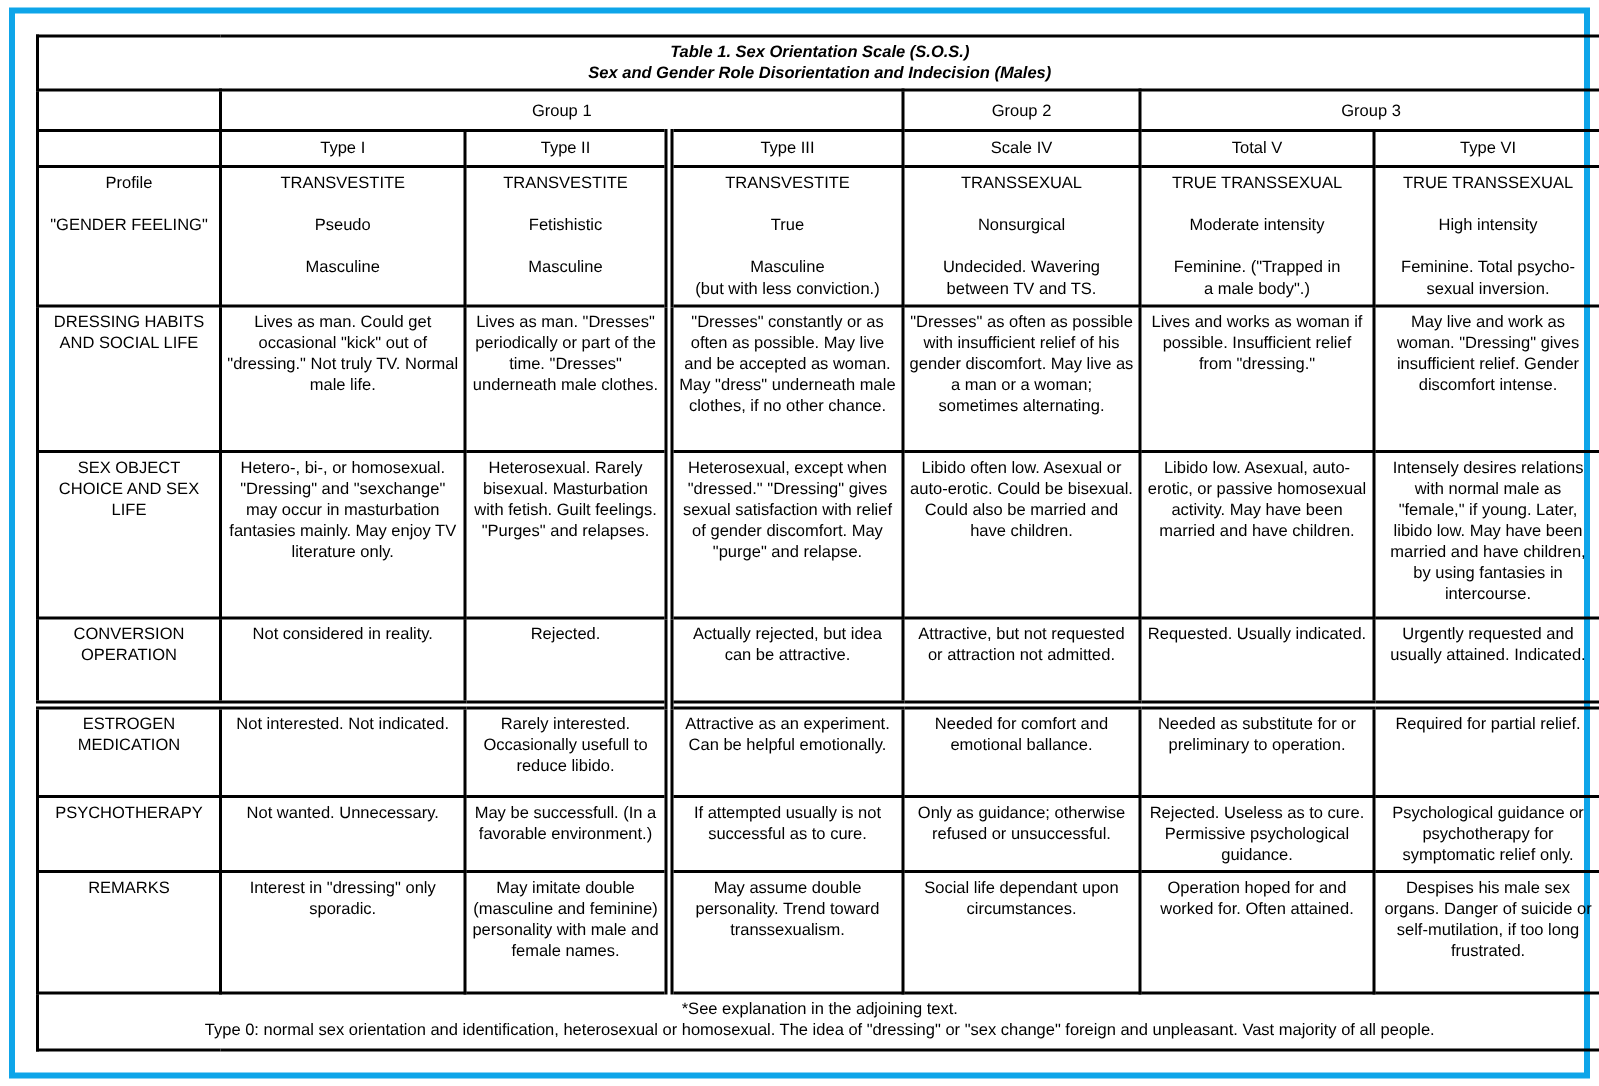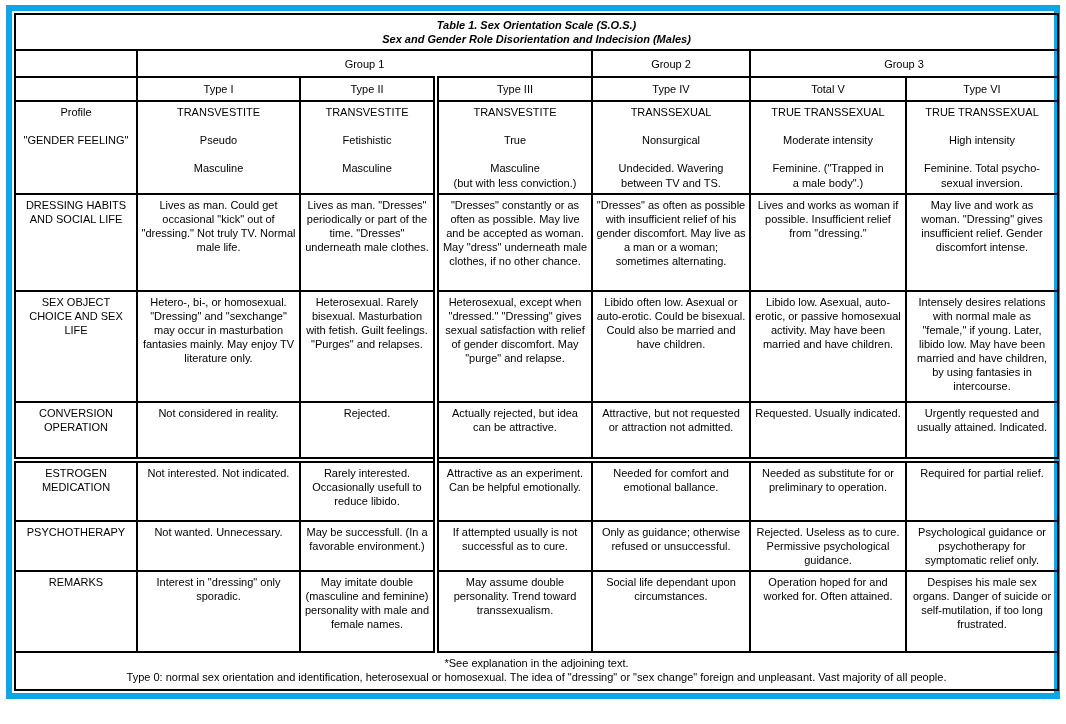--- a/index.html
+++ b/index.html
@@ -1,20 +1,20 @@
 <!DOCTYPE html>
 <html><head>
 <meta charset="utf-8">
 <style>
   html, body { margin: 0; padding: 0; background: #fff; }
   body { font-family: "Liberation Sans", sans-serif; color: #000; }
   .outer-frame {
     margin: 5px 6px;
-    border: 6px solid #0ea5e9;
-    padding: 2px;
+    border: 4px solid #0ea5e9;
+    padding: 14px;
     background: #fff;
   }
   table.sos {
     border-collapse: collapse;
     table-layout: fixed;
     width: 100%;
     border: 2px solid #000;
   }
   table.sos td {
     border: 2px solid #000;
@@ -89,21 +89,21 @@
       <td colspan="3">Group 1</td>
       <td>Group 2</td>
       <td colspan="2">Group 3</td>
     </tr>
 
     <tr class="r-type">
       <td></td>
       <td>Type I</td>
       <td>Type II</td>
       <td class="dbl-left">Type III</td>
-      <td>Type IV</td>
+      <td>Scale IV</td>
       <td>Total V</td>
       <td>Type VI</td>
     </tr>
 
     <tr class="r-profile">
       <td class="pre">Profile
 
 "GENDER FEELING"</td>
       <td class="pre">TRANSVESTITE
 

